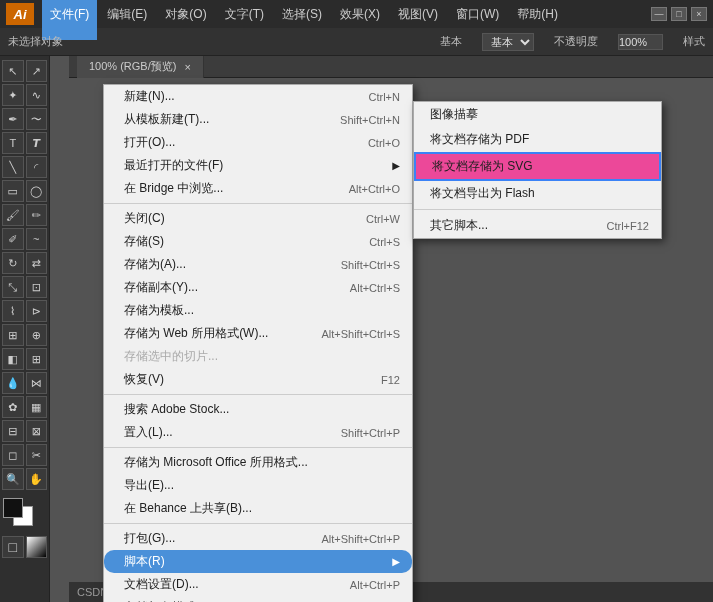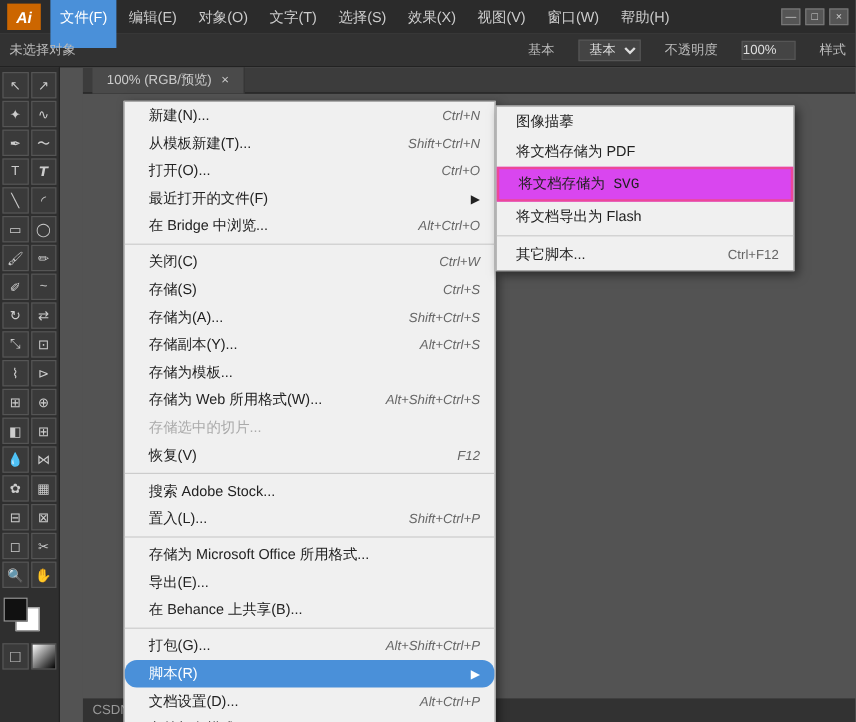--- a/index.html
+++ b/index.html
@@ -191,60 +191,58 @@
     }
     .file-menu-item.highlighted {
       background: #4a90d9;
       color: white;
       border-radius: 10px;
     }
     .file-menu-item .shortcut {
       margin-left: auto;
       color: #666;
       font-size: 11px;
-      font-style: italic;
     }
     .file-menu-item .arrow {
       margin-left: auto;
       font-size: 10px;
     }
     .menu-separator {
       height: 1px;
       background: #ccc;
       margin: 3px 0;
     }
     .file-menu-item.disabled {
       color: #aaa;
     }
 
     
     .script-submenu {
       position: absolute;
-      top: 32px;
+      top: 45px;
       left: 344px;
       background: #f0f0f0;
       border: 1px solid #aaa;
       width: 249px;
       box-shadow: 3px 3px 8px rgba(0,0,0,0.5);
       z-index: 300;
     }
     .script-submenu-item {
       display: flex;
       align-items: center;
       padding: 4px 12px 4px 16px;
       cursor: pointer;
       color: #222;
       font-size: 12px;
       min-height: 22px;
       position: relative;
     }
     .script-submenu-item.svg-item {
-      border: 2px solid #ec4899;
-      background: #d946ef;
-      font-family: Liberation Mono, monospace;
+      border: 2px solid #3b82f6;
+      background: #ec4899;
     }
     .script-submenu-item .shortcut {
       margin-left: auto;
       color: #666;
       font-size: 11px;
     }
 
     
     .status-bar {
       position: absolute;

